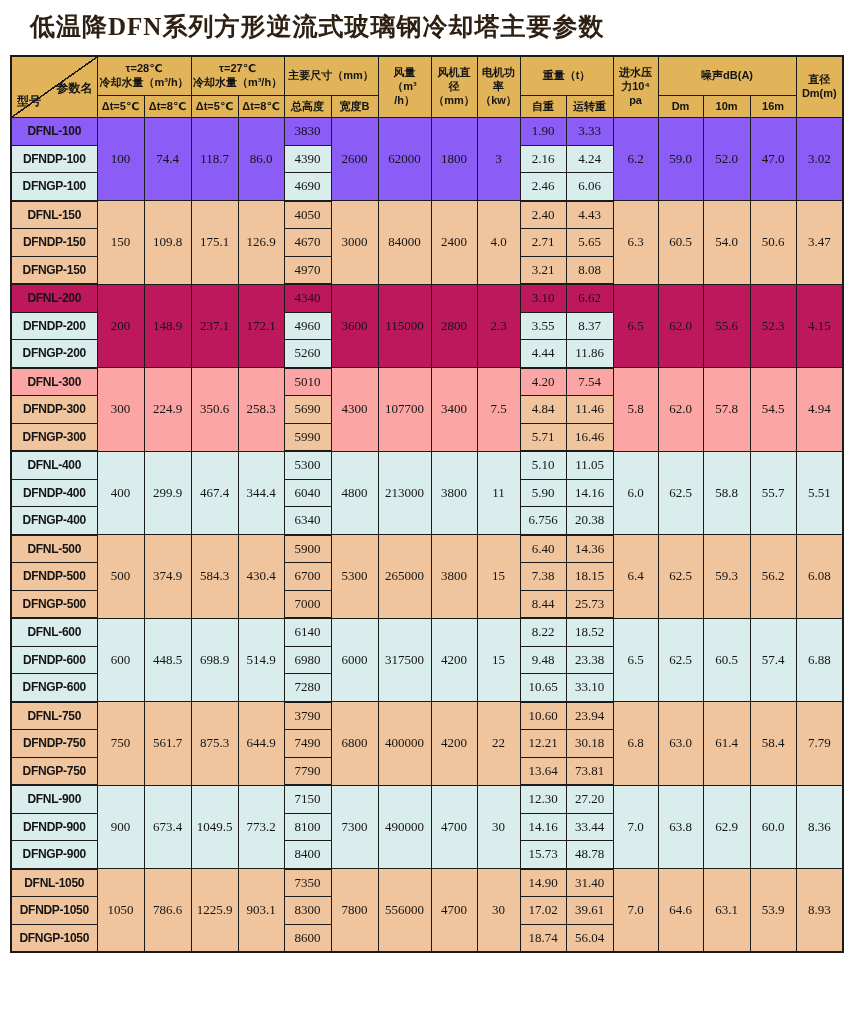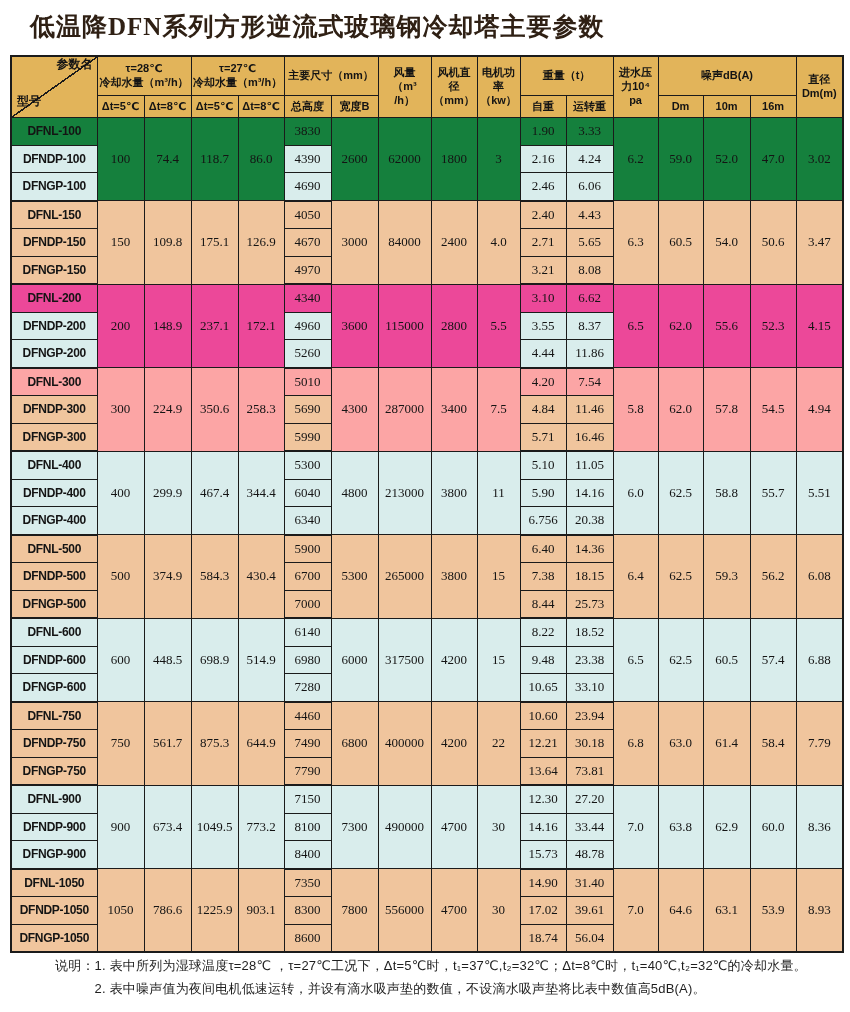--- a/index.html
+++ b/index.html
@@ -36,21 +36,21 @@
   td.num{font-family:"Liberation Serif","DejaVu Serif",serif;font-size:13px;letter-spacing:0;}
   td.model{
     text-align:left;padding-left:4px;font-weight:bold;
     font-size:12px;font-family:"Liberation Sans","DejaVu Sans",sans-serif;
     letter-spacing:-0.3px;
   }
   tr.group-end td{border-bottom-width:2px;}
   th.corner{position:relative;padding:0;}
   .corner-diag{position:absolute;inset:0;
     background:linear-gradient(to bottom right,transparent 49.2%,var(--border) 49.2%,var(--border) 50.8%,transparent 50.8%);}
-  .corner-tr{position:absolute;top:0;right:4px;font-size:12px;font-weight:bold;}
+  .corner-tr{position:absolute;top:24px;right:4px;font-size:12px;font-weight:bold;}
   .corner-bl{position:absolute;bottom:8px;left:5px;font-size:12px;font-weight:bold;}
   .notes{
     position:absolute;left:55px;top:955px;width:780px;
     font-size:13px;color:#1e1e1e;line-height:1.75;letter-spacing:0.2px;
   }
   .notes .row{display:flex;}
   .notes .lbl{flex:0 0 auto;white-space:nowrap;}
   .notes .body{flex:1;}
 </style>
 </head>
@@ -116,21 +116,21 @@
         <th>总高度</th>
         <th>宽度B</th>
         <th>自重</th>
         <th>运转重</th>
         <th>Dm</th>
         <th>10m</th>
         <th>16m</th>
       </tr>
     </thead>
     <tbody>
-        <tr style="background: #15803d;">
+        <tr style="background: #8b5cf6;">
           <td class="model">DFNL-100</td>
           <td class="num" rowspan="3">100</td>
           <td class="num" rowspan="3">74.4</td>
           <td class="num" rowspan="3">118.7</td>
           <td class="num" rowspan="3">86.0</td>
           <td class="num">3830</td>
           <td class="num" rowspan="3">2600</td>
           <td class="num" rowspan="3">62000</td>
           <td class="num" rowspan="3">1800</td>
           <td class="num" rowspan="3">3</td>
@@ -178,31 +178,31 @@
           <td class="num">4670</td>
           <td class="num">2.71</td>
           <td class="num">5.65</td>
         </tr>
         <tr class="group-end" style="background: rgb(240, 197, 157);">
           <td class="model">DFNGP-150</td>
           <td class="num">4970</td>
           <td class="num">3.21</td>
           <td class="num">8.08</td>
         </tr>
-        <tr style="background: #ec4899; margin-left: 38px;">
+        <tr style="background: #be185d; margin-left: 38px;">
           <td class="model">DFNL-200</td>
           <td class="num" rowspan="3">200</td>
           <td class="num" rowspan="3">148.9</td>
           <td class="num" rowspan="3">237.1</td>
           <td class="num" rowspan="3">172.1</td>
           <td class="num">4340</td>
           <td class="num" rowspan="3">3600</td>
           <td class="num" rowspan="3">115000</td>
           <td class="num" rowspan="3">2800</td>
-          <td class="num" rowspan="3">5.5</td>
+          <td class="num" rowspan="3">2.3</td>
           <td class="num">3.10</td>
           <td class="num">6.62</td>
           <td class="num" rowspan="3">6.5</td>
           <td class="num" rowspan="3">62.0</td>
           <td class="num" rowspan="3">55.6</td>
           <td class="num" rowspan="3">52.3</td>
           <td class="num" rowspan="3">4.15</td>
         </tr>
         <tr style="background: rgb(217, 237, 236);">
           <td class="model">DFNDP-200</td>
@@ -217,21 +217,21 @@
           <td class="num">11.86</td>
         </tr>
         <tr style="background: #fca5a5;">
           <td class="model">DFNL-300</td>
           <td class="num" rowspan="3">300</td>
           <td class="num" rowspan="3">224.9</td>
           <td class="num" rowspan="3">350.6</td>
           <td class="num" rowspan="3">258.3</td>
           <td class="num">5010</td>
           <td class="num" rowspan="3">4300</td>
-          <td class="num" rowspan="3">287000</td>
+          <td class="num" rowspan="3">107700</td>
           <td class="num" rowspan="3">3400</td>
           <td class="num" rowspan="3">7.5</td>
           <td class="num">4.20</td>
           <td class="num">7.54</td>
           <td class="num" rowspan="3">5.8</td>
           <td class="num" rowspan="3">62.0</td>
           <td class="num" rowspan="3">57.8</td>
           <td class="num" rowspan="3">54.5</td>
           <td class="num" rowspan="3">4.94</td>
         </tr>
@@ -339,21 +339,21 @@
           <td class="num">7280</td>
           <td class="num">10.65</td>
           <td class="num">33.10</td>
         </tr>
         <tr style="background: rgb(240, 197, 157); margin-top: 6px;">
           <td class="model">DFNL-750</td>
           <td class="num" rowspan="3">750</td>
           <td class="num" rowspan="3">561.7</td>
           <td class="num" rowspan="3">875.3</td>
           <td class="num" rowspan="3">644.9</td>
-          <td class="num">4460</td>
+          <td class="num">3790</td>
           <td class="num" rowspan="3">6800</td>
           <td class="num" rowspan="3">400000</td>
           <td class="num" rowspan="3">4200</td>
           <td class="num" rowspan="3">22</td>
           <td class="num">10.60</td>
           <td class="num">23.94</td>
           <td class="num" rowspan="3">6.8</td>
           <td class="num" rowspan="3">63.0</td>
           <td class="num" rowspan="3">61.4</td>
           <td class="num" rowspan="3">58.4</td>
@@ -429,24 +429,14 @@
         </tr>
         <tr class="group-end" style="background: rgb(240, 197, 157);">
           <td class="model">DFNGP-1050</td>
           <td class="num">8600</td>
           <td class="num">18.74</td>
           <td class="num">56.04</td>
         </tr>
       </tbody>
   </table>
 
-  <div class="notes">
-    <div class="row">
-      <span class="lbl">说明：</span>
-      <span class="body">1. 表中所列为湿球温度τ=28℃ ，τ=27℃工况下，Δt=5℃时，t₁=37℃,t₂=32℃；Δt=8℃时，t₁=40℃,t₂=32℃的冷却水量。</span>
-    </div>
-    <div class="row">
-      <span class="lbl" style="visibility:hidden">说明：</span>
-      <span class="body">2. 表中噪声值为夜间电机低速运转，并设有滴水吸声垫的数值，不设滴水吸声垫将比表中数值高5dB(A)。</span>
-    </div>
-  </div>
 
 </div>
 
 </body></html>

